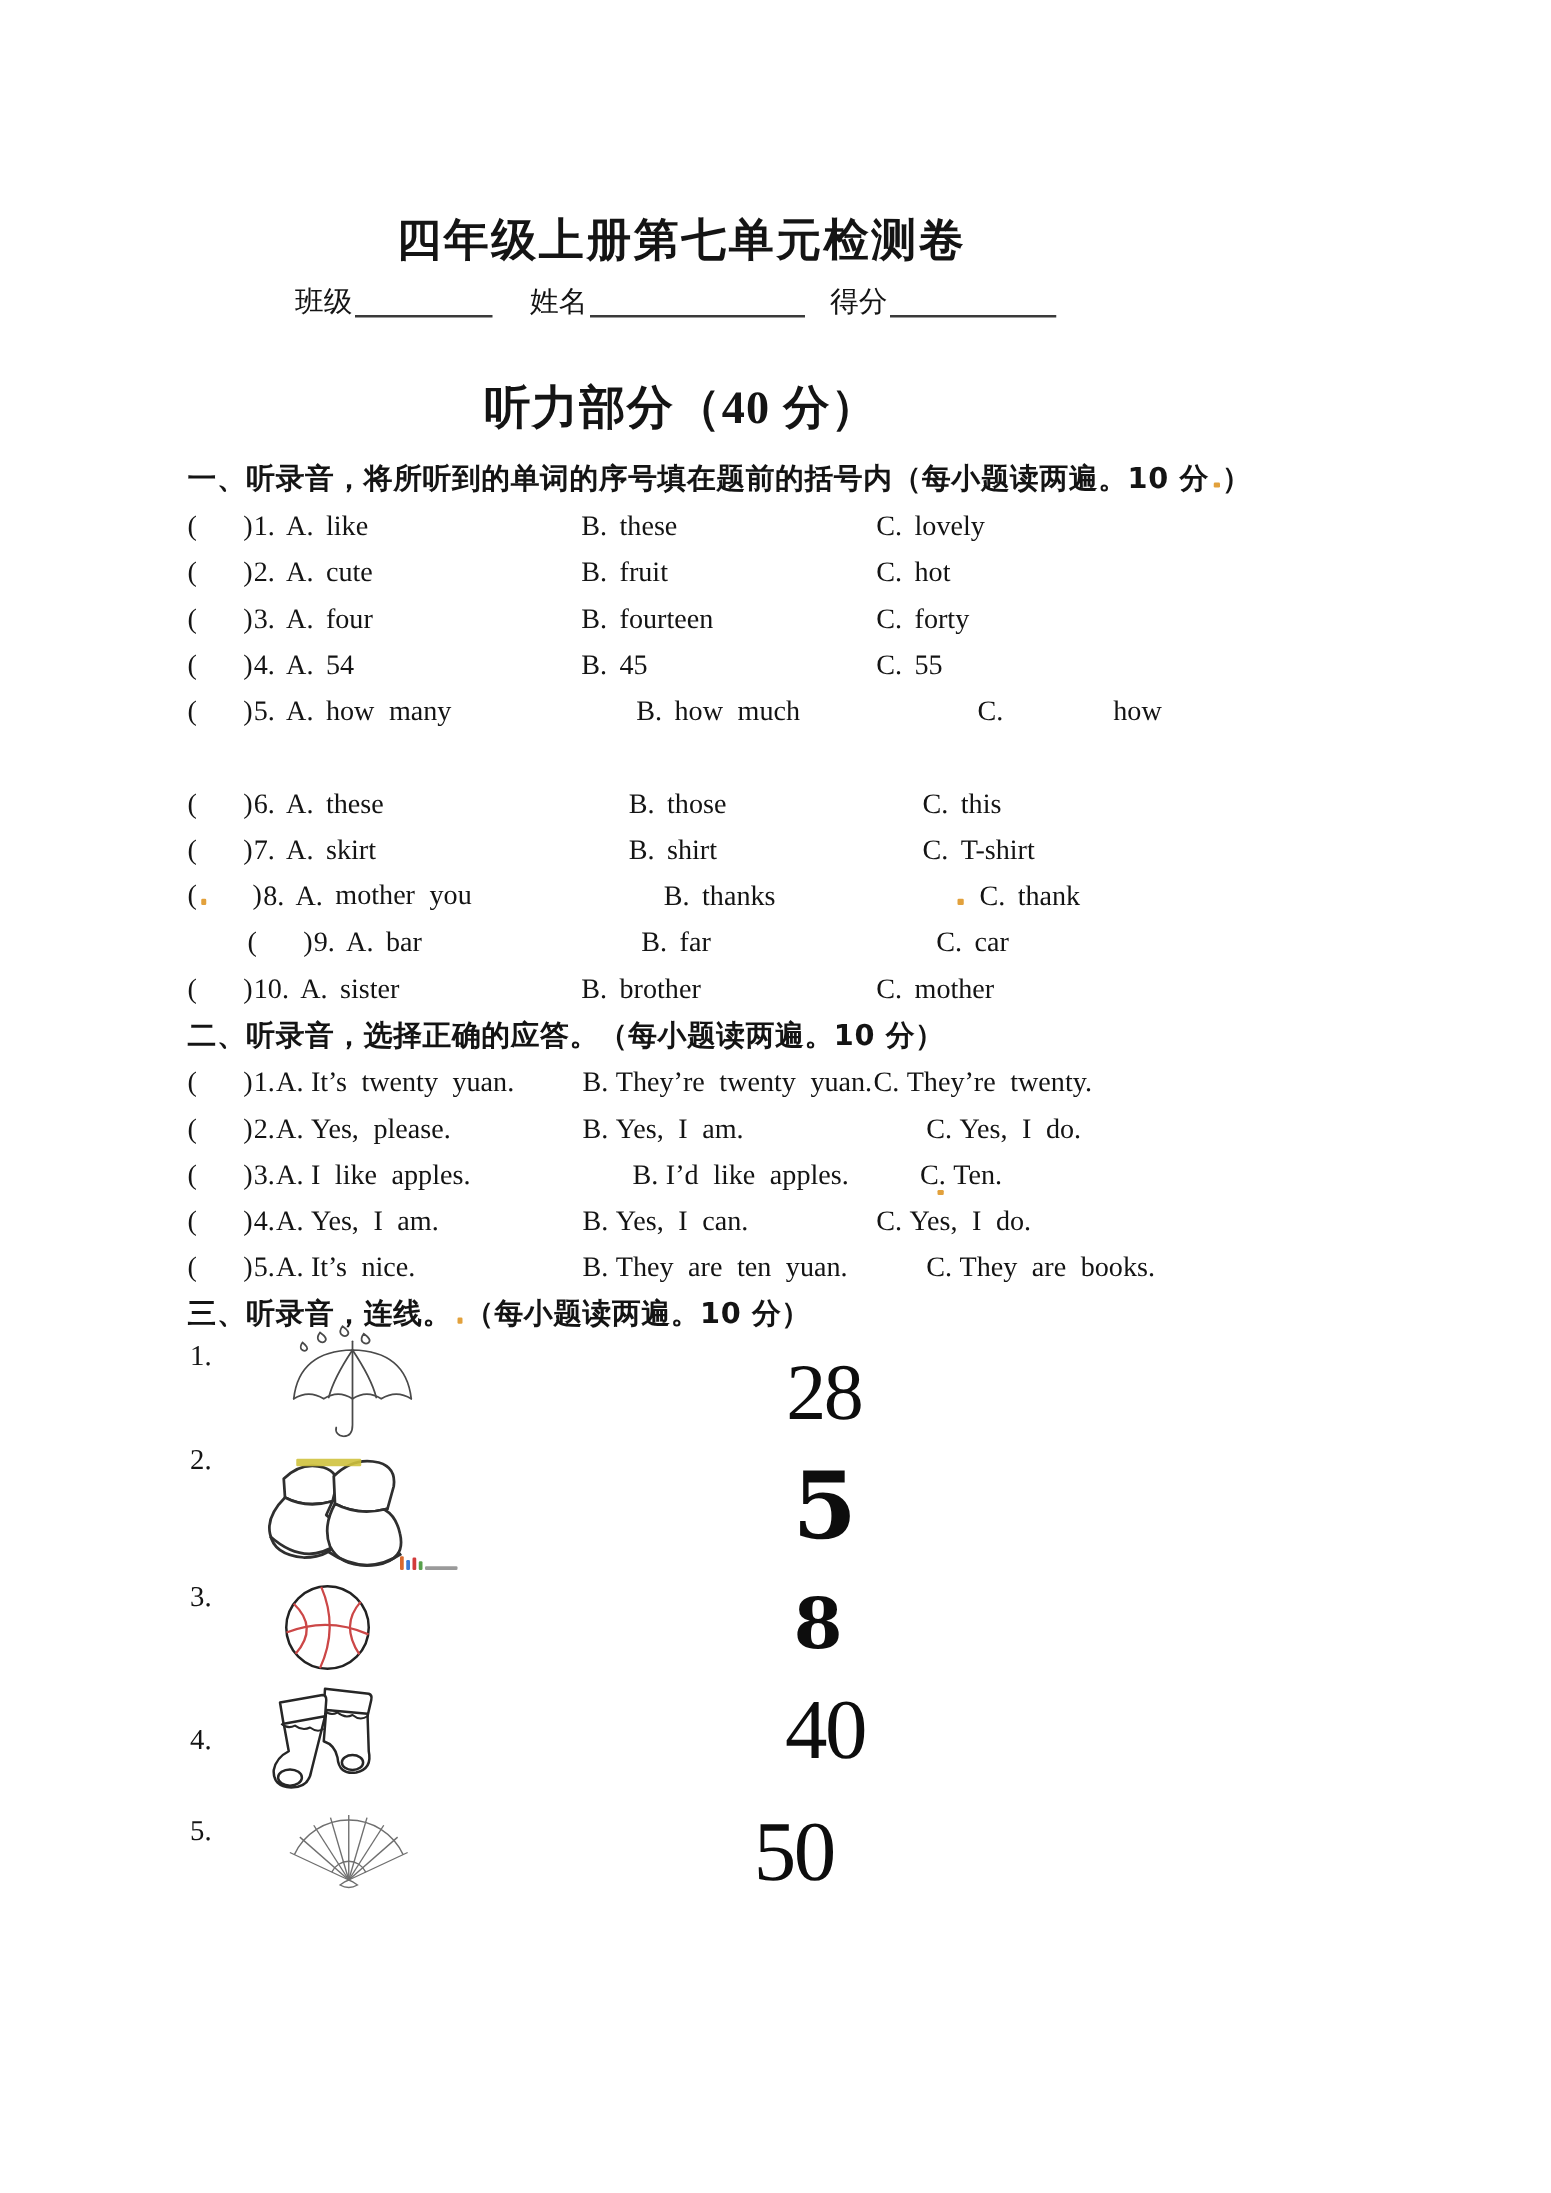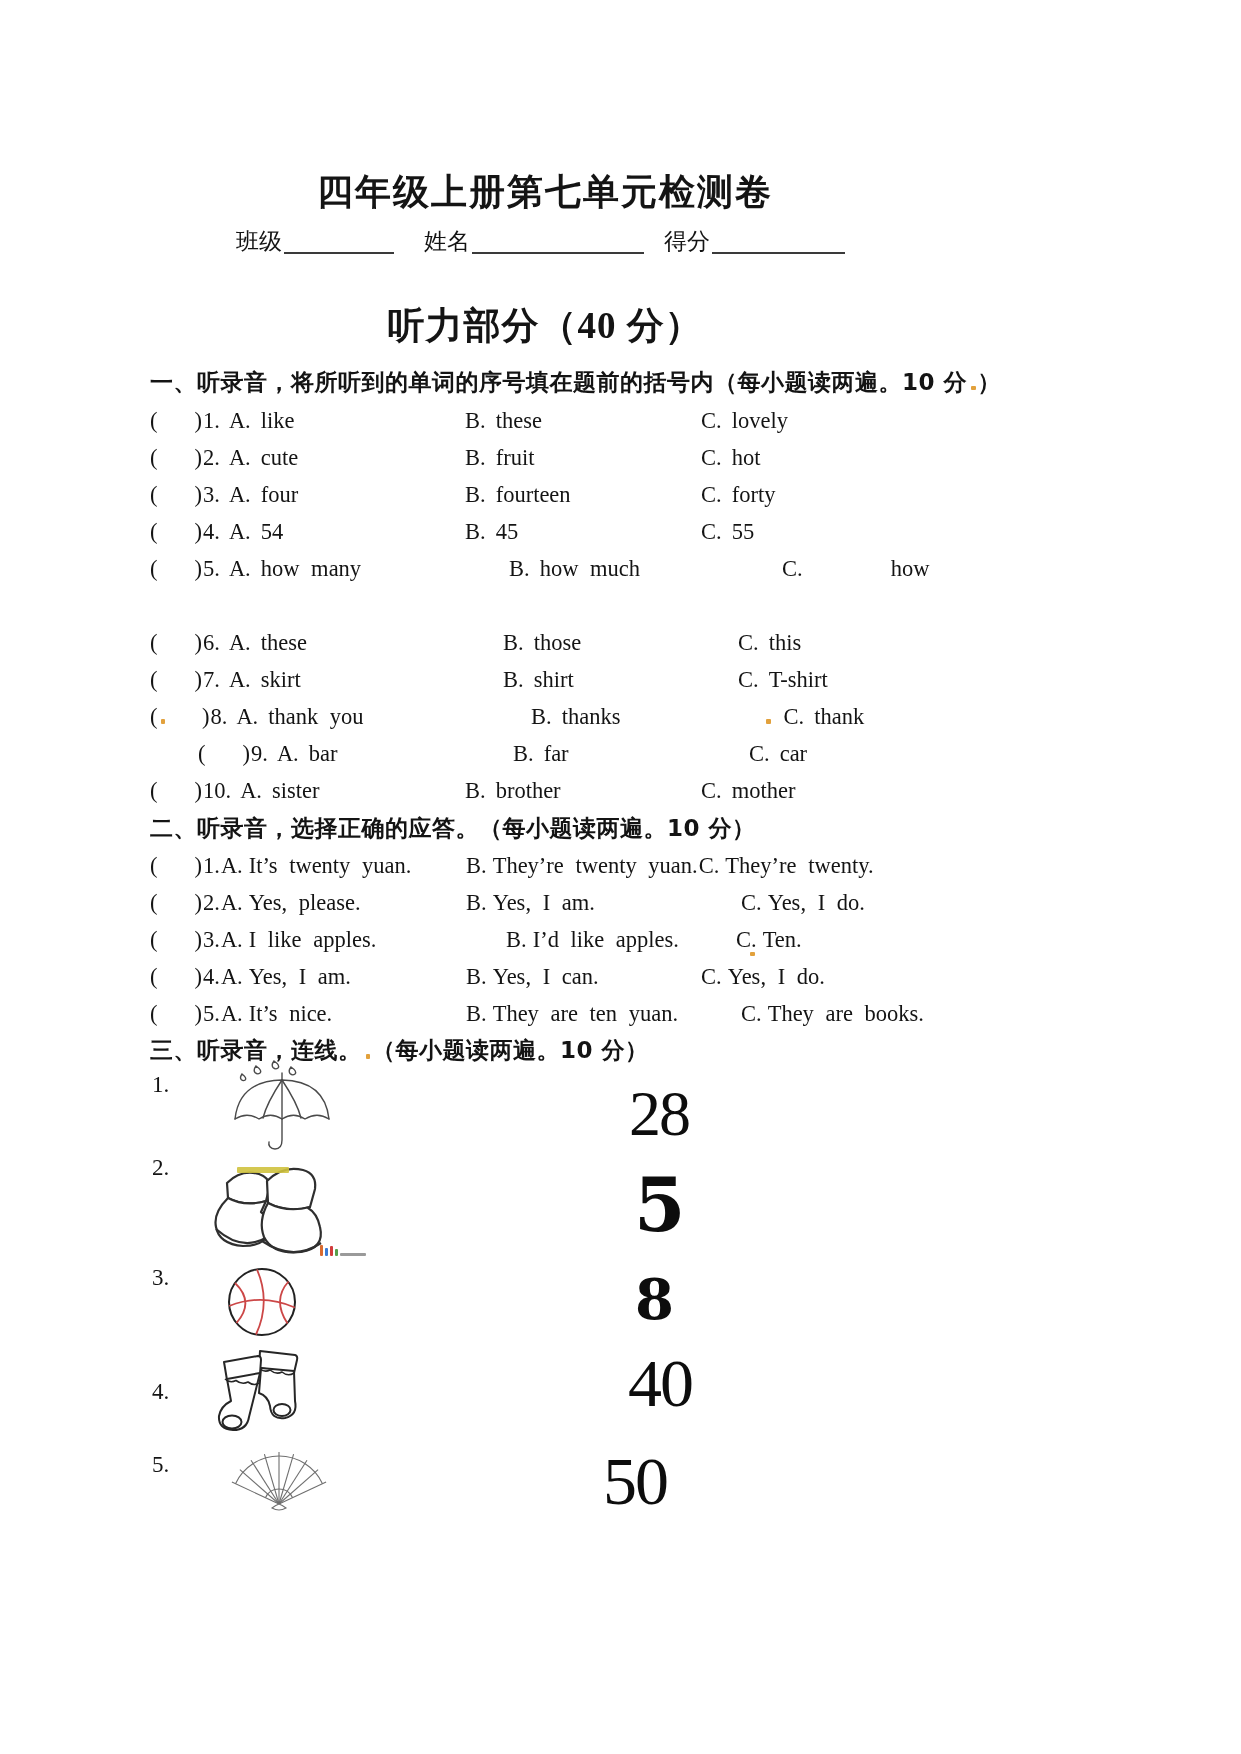--- a/index.html
+++ b/index.html
@@ -127,21 +127,21 @@
   </div>
         <div class="row">
     <span class="cA" style="width: 353px;"><span class="po">(</span><span class="gap"></span><span class="pc">)</span><span class="num">7.</span><span class="lbl">A.</span><span class="txt">skirt</span></span>
     <span class="cB" style="width: 235px;"><span class="lbl">B.</span><span class="txt">shirt</span></span>
     <span class="cC">
             <span class="lbl">C.</span>
             <span class="txt">T-shirt</span>
           </span>
   </div>
         <div class="row">
-    <span class="cA" style="width: 353px;"><span class="po">(</span><span class="odot in-paren"></span><span class="gap"></span><span class="pc">)</span><span class="num">8.</span><span class="lbl">A.</span><span class="txt">thank you</span></span>
+    <span class="cA" style="width: 353px;"><span class="po">(</span><span class="odot in-paren"></span><span class="gap"></span><span class="pc">)</span><span class="num">8.</span><span class="lbl">A.</span><span class="txt">mother you</span></span>
     <span class="cB" style="width: 235px; margin-left: 28px;"><span class="lbl">B.</span><span class="txt">thanks</span></span>
     <span class="cC">
             <span class="odot before-c"></span>
             <span class="lbl">C.</span>
             <span class="txt">thank</span>
           </span>
   </div>
         <div class="row">
     <span class="cA" style="width: 315px; margin-left: 48px;"><span class="po">(</span><span class="gap"></span><span class="pc">)</span><span class="num">9.</span><span class="lbl">A.</span><span class="txt">bar</span></span>
     <span class="cB" style="width: 236px;"><span class="lbl">B.</span><span class="txt">far</span></span>

